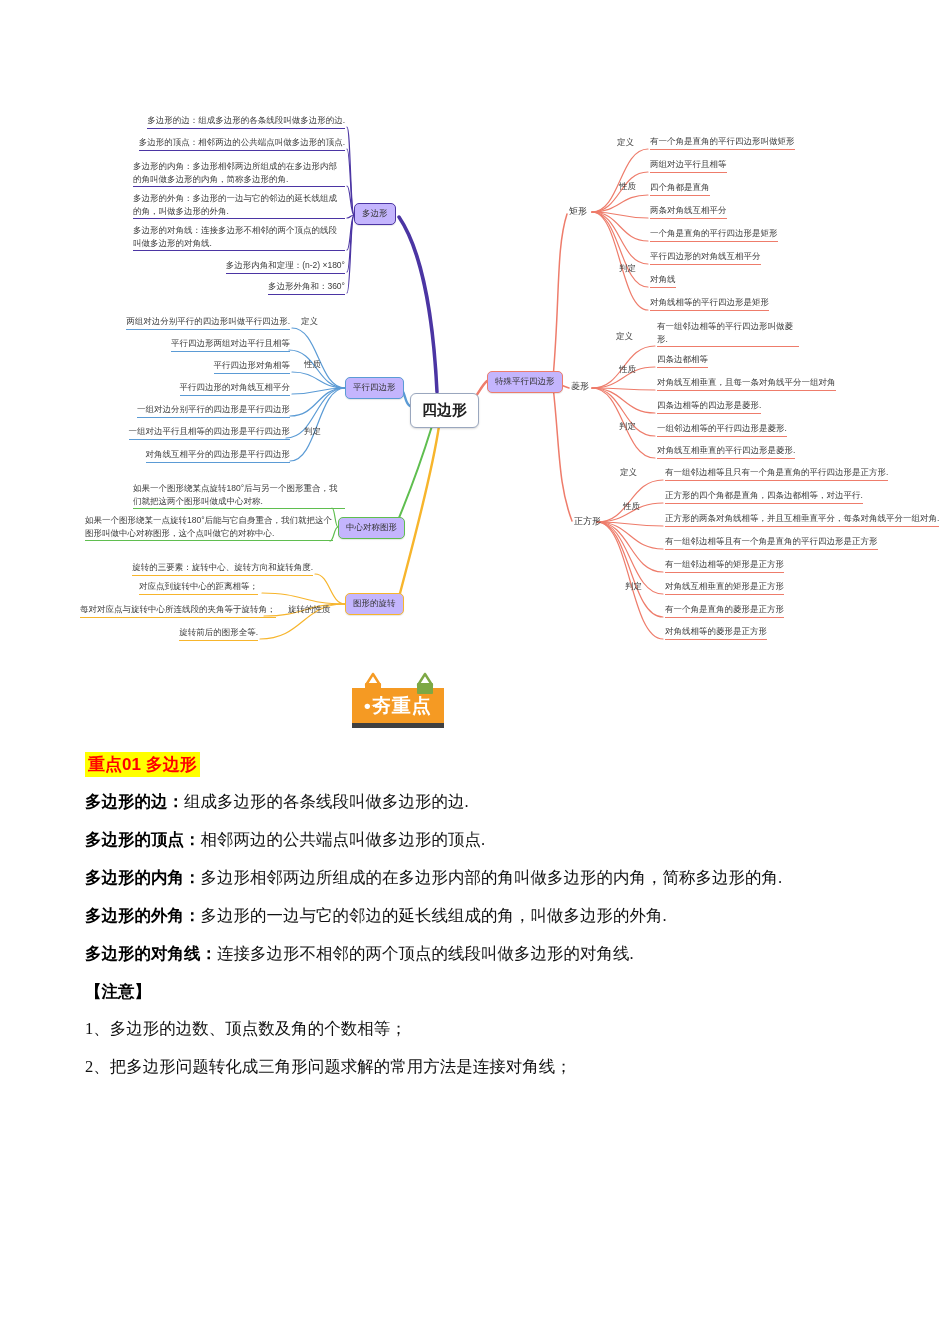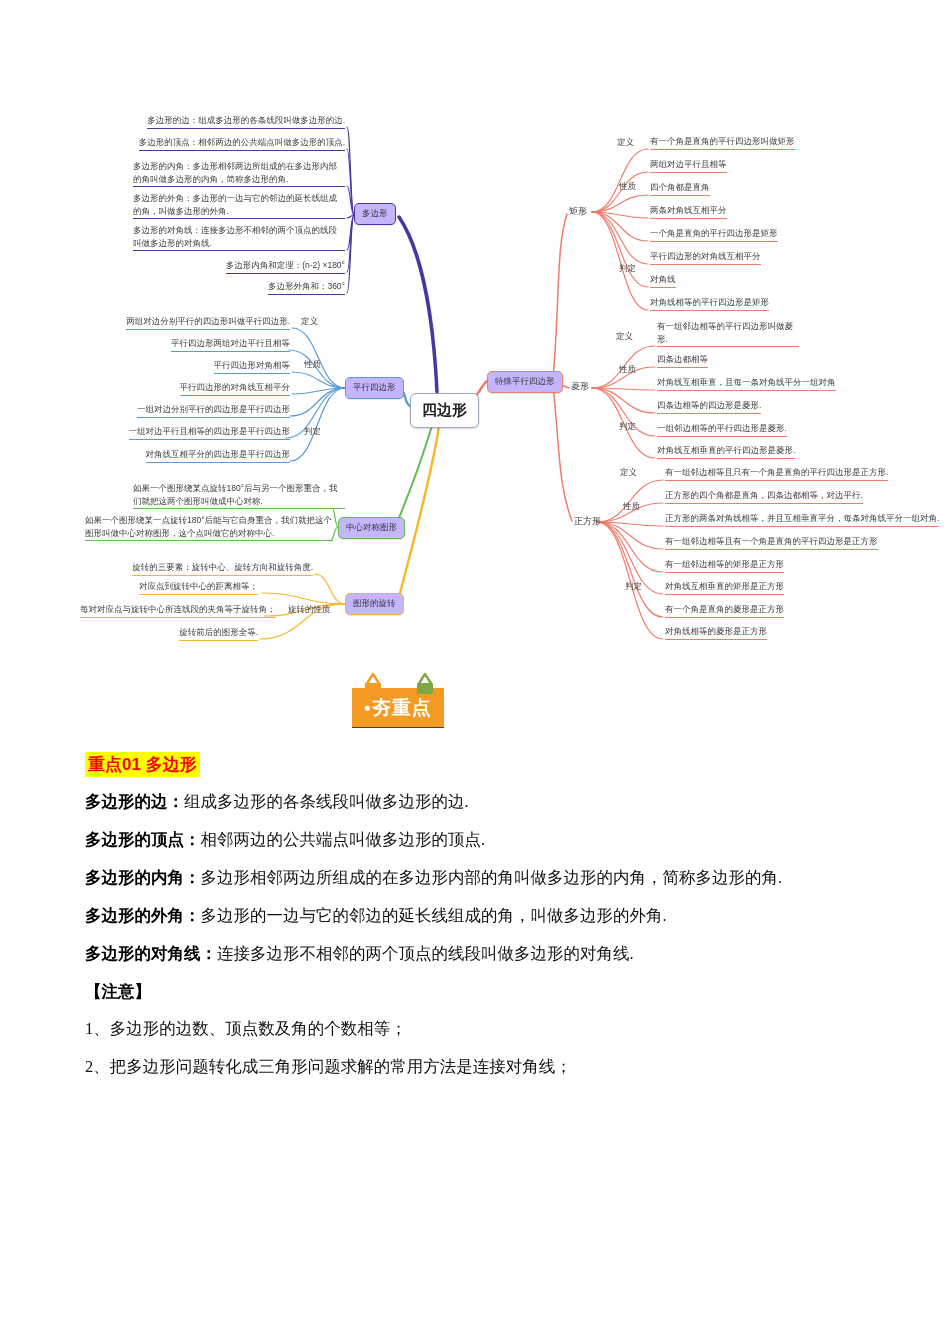--- a/index.html
+++ b/index.html
@@ -36,21 +36,21 @@
     font-size:15px;font-weight:bold;color:#222;padding:7px 11px;white-space:nowrap;z-index:3;
     box-shadow:0 1px 2px rgba(0,0,0,.15);
   }
   
   .banner{position:absolute;left:352px;top:688px;height:40px;display:flex;z-index:4;}
   .banner-left,.banner-right{
     display:flex;align-items:center;color:#fff;font-weight:bold;font-size:19px;
     padding:0 12px;letter-spacing:1px;
   }
   .banner-left{background:#7DA844;border-bottom:3px solid #5f8430;}
-  .banner-right{background:#F59A23;border-bottom:1px solid #404040;}
+  .banner-right{background:#F59A23;border-bottom:5px solid #404040;}
   .clip{position:absolute;top:-17px;z-index:5;}
   .clip-l{left:8px;}
   .clip-r{right:6px;}
   
   .content{position:absolute;left:85px;top:752px;width:805px;z-index:2;}
   .hl{
     display:inline-block;background:#FFFF00;color:#FF0000;font-weight:bold;
     font-size:17px;padding:1px 3px;margin-bottom:13px;
   }
   .pt{margin:0 0 15px 0;font-size:16.5px;line-height:22px;color:#111;}

